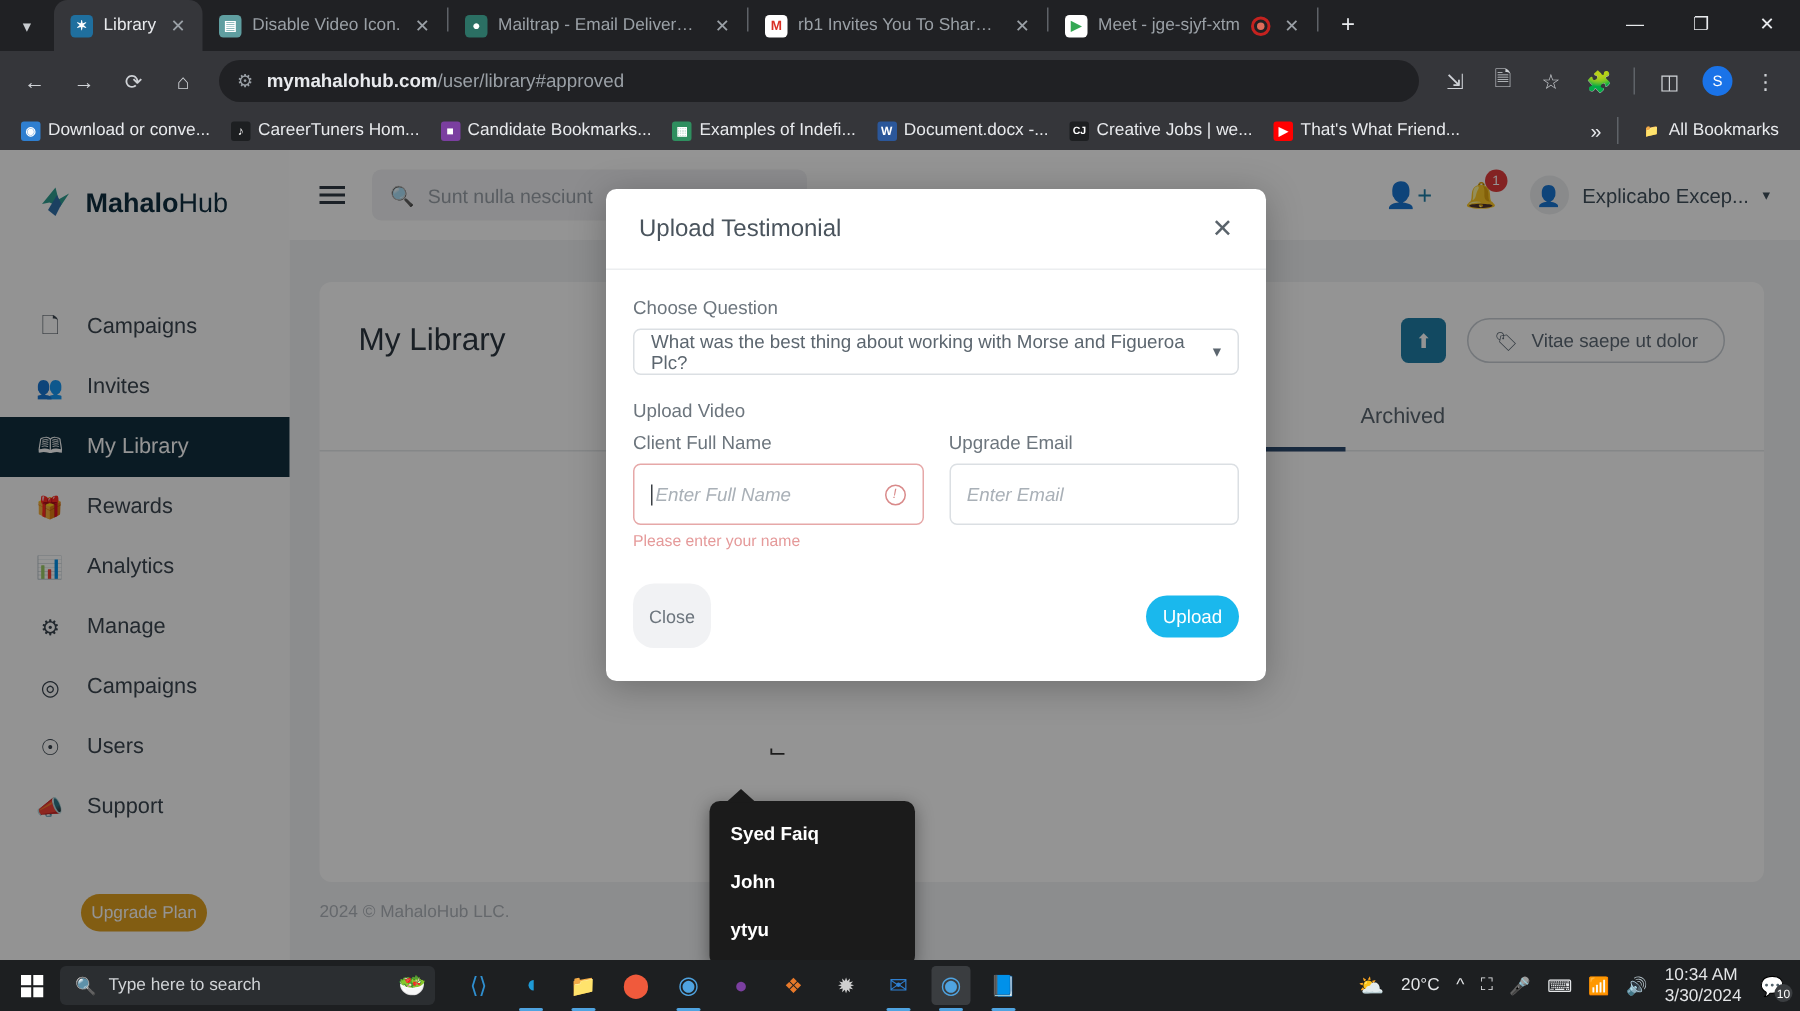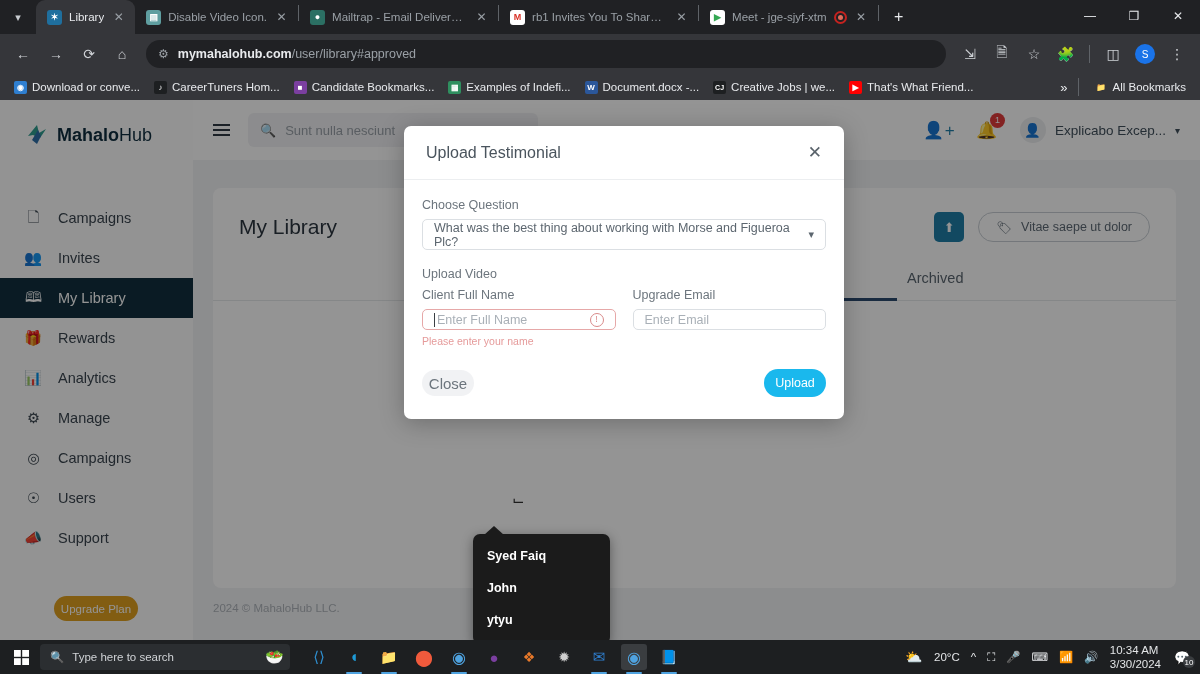--- a/index.html
+++ b/index.html
@@ -220,41 +220,41 @@
   }
   .select-box .chev { margin-left: auto; font-size: 11px; color: #5c666f; }
   .dropzone {
     height: 67px; border: 2px dashed #56c8d8; border-radius: 4px;
     display: flex; align-items: center; justify-content: center;
     font-size: 12.5px; color: #667079; margin-bottom: 16px;
   }
   .row2 { display: flex; gap: 17px; }
   .col { flex: 1; }
   .inp {
-    height: 21px; border-radius: 5px; border: 1px solid #dbdfe3;
+    height: 41px; border-radius: 5px; border: 1px solid #dbdfe3;
     display: flex; align-items: center; padding: 0 11px; font-size: 12.5px;
-    color: #a9b0b7; background: #fff; position: relative;
+    color: #a9b0b7; background: #fff; position: relative; font-style: italic;
   }
   .inp.error { border-color: #e6a8a8; }
   .inp .caret {
     width: 1px; height: 14px; background: #3a3f44; position: absolute; left: 11px;
   }
   .inp .placeholder { margin-left: 3px; }
   .warn-ico {
     margin-left: auto; width: 14px; height: 14px; border-radius: 50%;
     border: 1.3px solid #d98a8a; color: #d98a8a; font-size: 9px;
     display: flex; align-items: center; justify-content: center; line-height: 1;
   }
   .err-txt { font-size: 10.5px; color: #e59a9a; margin-top: 5px; }
   .modal-foot {
     display: flex; align-items: center; padding: 12px 18px 22px 18px;
   }
   .btn-close {
-    width: 52px; height: 26px; border-radius: 14px; background: #f1f2f4;
-    color: #6c757d; font-size: 15px; display: flex; align-items: center;
+    width: 52px; height: 43px; border-radius: 14px; background: #f1f2f4;
+    color: #6c757d; font-size: 12px; display: flex; align-items: center;
     justify-content: center;
   }
   .btn-upload {
     margin-left: auto; width: 62px; height: 28px; border-radius: 14px;
     background: #1ab8ed; color: #fff; font-size: 12.5px;
     display: flex; align-items: center; justify-content: center;
   }
   .text-cursor {
     position: absolute; left: 512px; top: 391px; z-index: 70;
     color: #1c1c1c; font-size: 15px; font-family: "Liberation Serif", serif;

